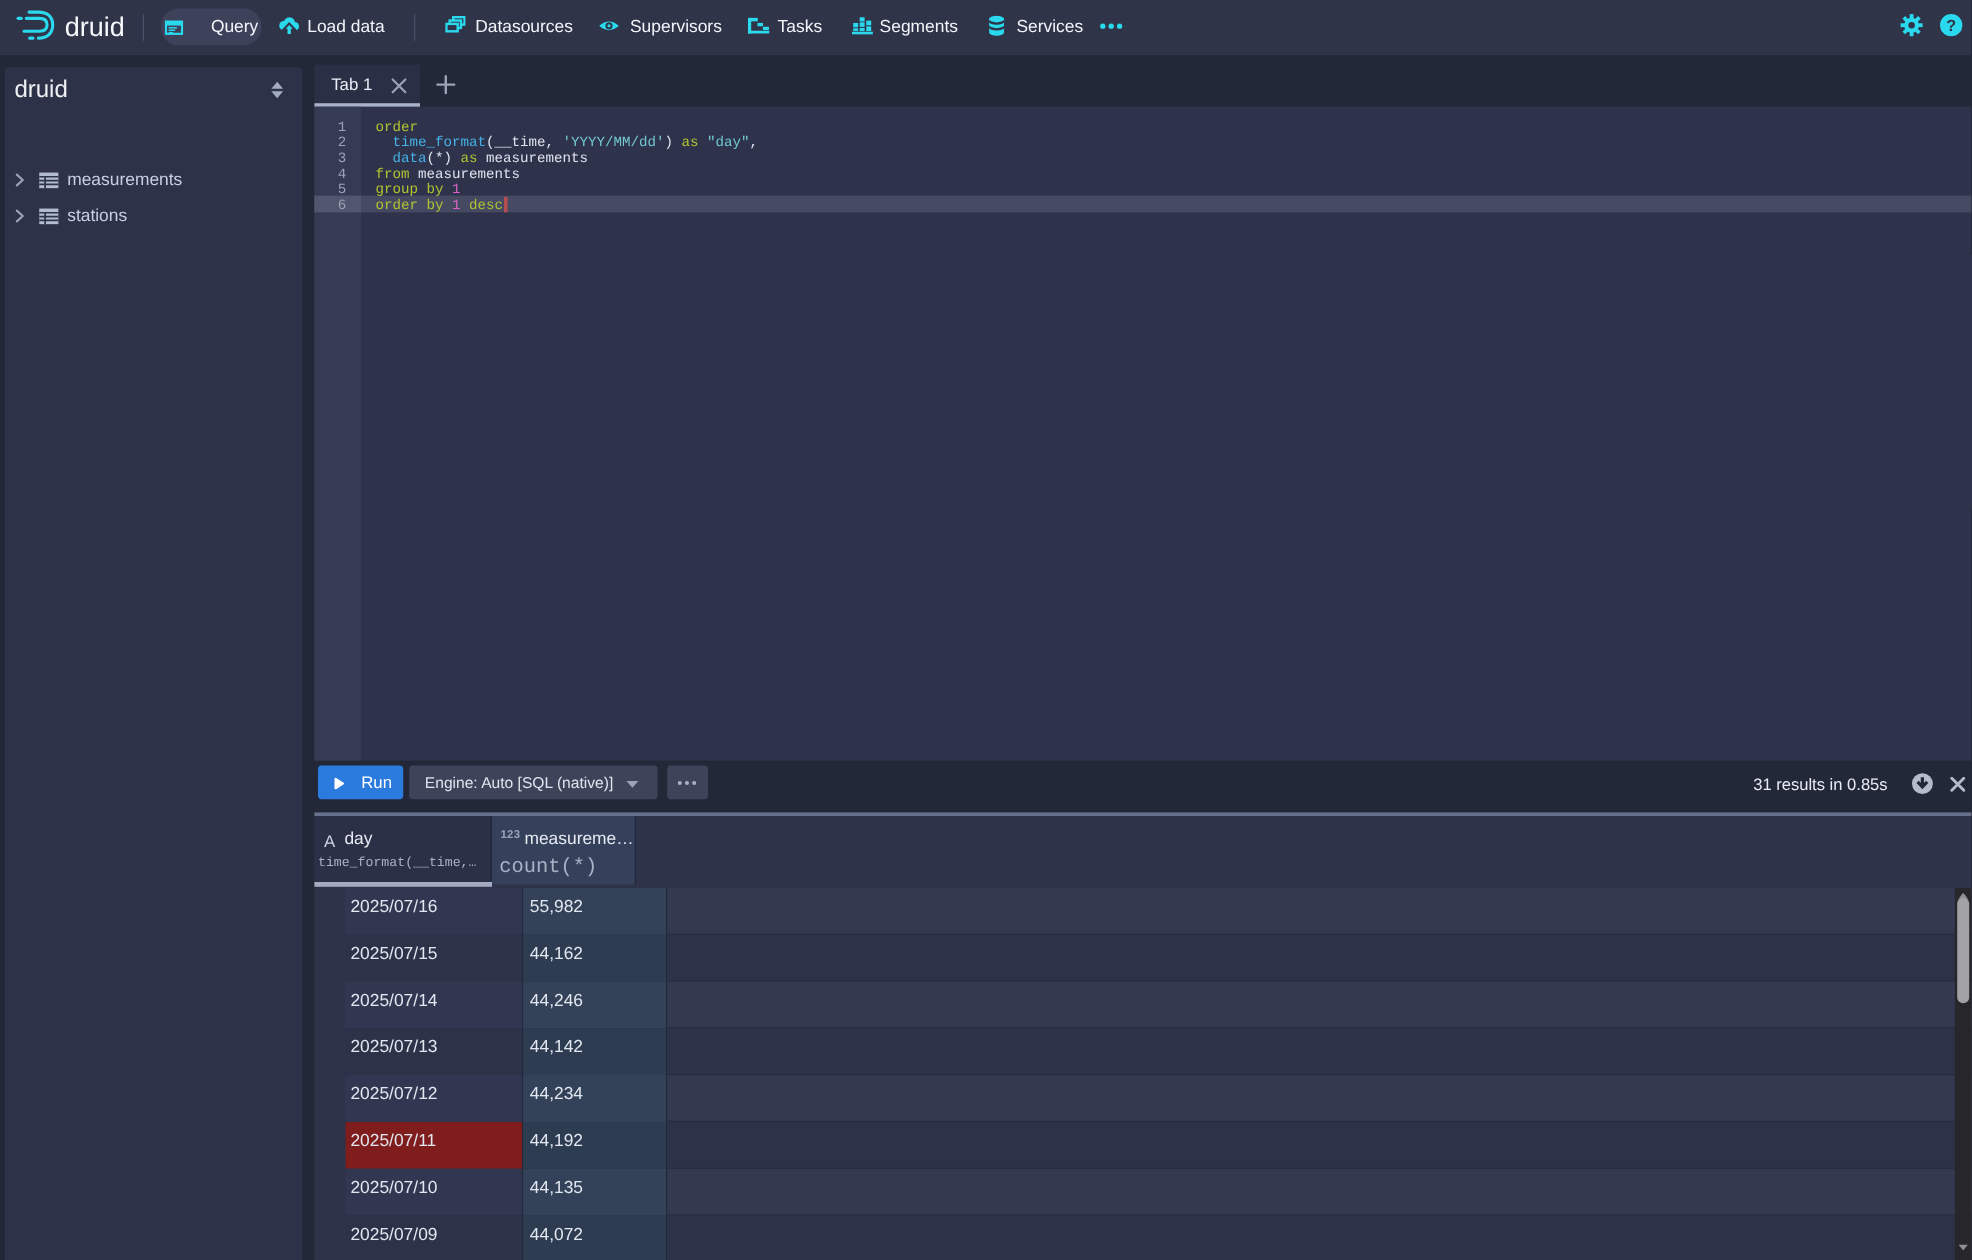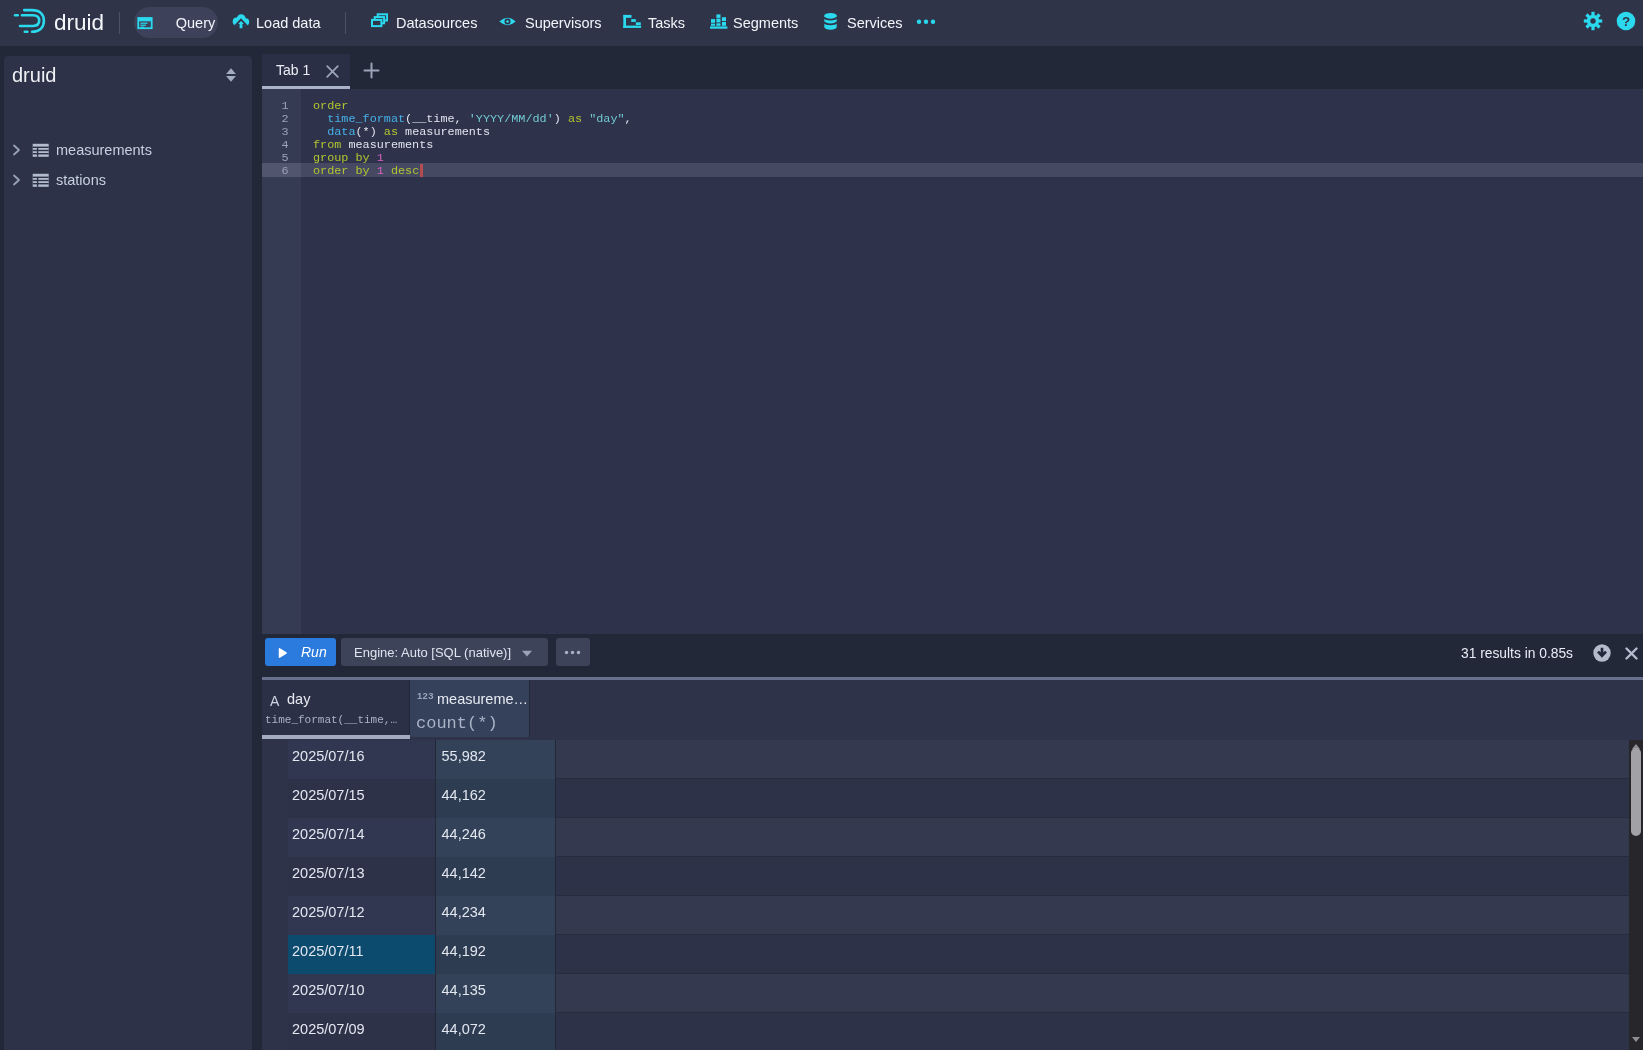--- a/index.html
+++ b/index.html
@@ -46,21 +46,21 @@
     background:#454a62; }
   .cl { position:absolute; left:51px; white-space:pre; font-family:"Liberation Mono", monospace;
     font-size:11.8px; line-height:13px; color:#dfe3ee; }
   .kw { color:#b2c431; } .fn { color:#45b1e8; } .st { color:#72c9d2; } .nu { color:#d963c4; }
   #cursor { position:absolute; left:158px; top:75px; width:2.5px; height:13px; background:#b34d52; }
 
   
   #runbar { position:absolute; left:262px; top:634px; width:1381px; height:43px;
     background:#232839; }
   #runbtn { position:absolute; left:3px; top:4px; width:71px; height:28px; background:#2b7ade;
-    border-radius:3px; color:#fff; font-size:14px;font-style:italic; }
+    border-radius:3px; color:#fff; font-size:14px; }
   #enginebtn { position:absolute; left:79px; top:4px; width:207px; height:28px; background:#3d4359;
     border-radius:3px; color:#dfe4ee; font-size:13px; }
   #morebtn { position:absolute; left:294px; top:4px; width:34px; height:28px; background:#3d4359;
     border-radius:3px; }
   #results-lbl { position:absolute; right:70px; top:12px; color:#e8ecf5; font-size:13.8px;margin-left:15px; }
   #rundivider { position:absolute; left:262px; top:677px; width:1381px; height:3px;
     background:#68718c; }
 
   
   #results { position:absolute; left:262px; top:680px; width:1381px; height:370px;
@@ -299,21 +299,21 @@
     </div>
     <div class="rrow" style="top:177px;background:#2d3249">
       <div class="c1" style="background:#2d3249">2025/07/13</div>
       <div class="c2" style="background:#2e3c52">44,142</div>
     </div>
     <div class="rrow" style="top:216px;background:#343950">
       <div class="c1" style="background:#323751">2025/07/12</div>
       <div class="c2" style="background:#334258">44,234</div>
     </div>
     <div class="rrow" style="top:255px;background:#2d3249">
-      <div class="c1" style="background:#0c4a6e">2025/07/11</div>
+      <div class="c1" style="background:#7f1d1d">2025/07/11</div>
       <div class="c2" style="background:#2e3c52">44,192</div>
     </div>
     <div class="rrow" style="top:294px;background:#343950">
       <div class="c1" style="background:#323751">2025/07/10</div>
       <div class="c2" style="background:#334258">44,135</div>
     </div>
     <div class="rrow" style="top:333px;background:#2d3249">
       <div class="c1" style="background:#2d3249">2025/07/09</div>
       <div class="c2" style="background:#2e3c52">44,072</div>
     </div>

